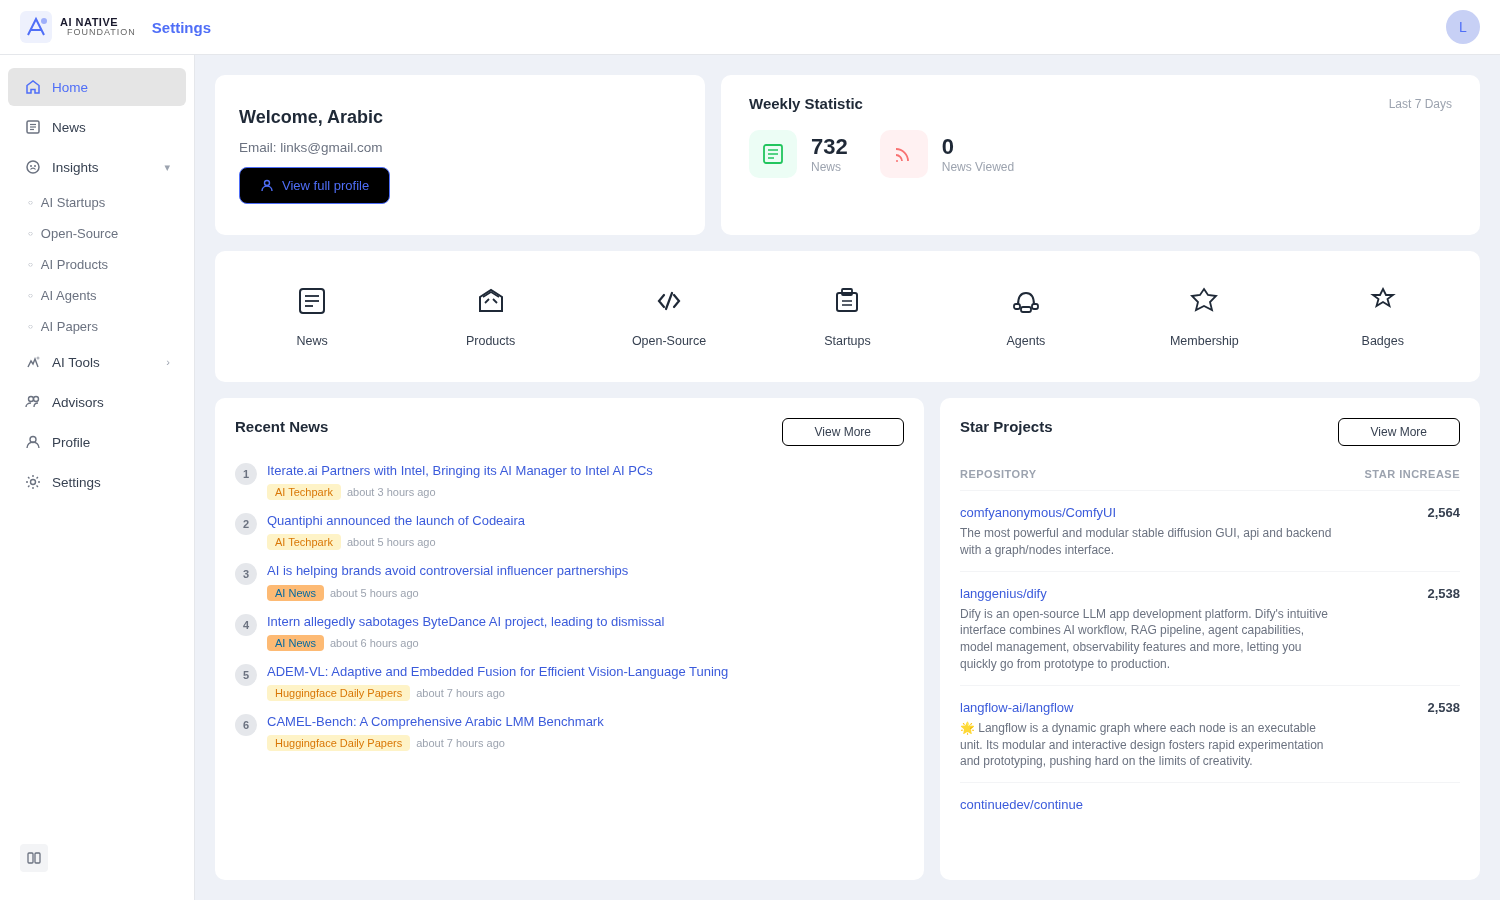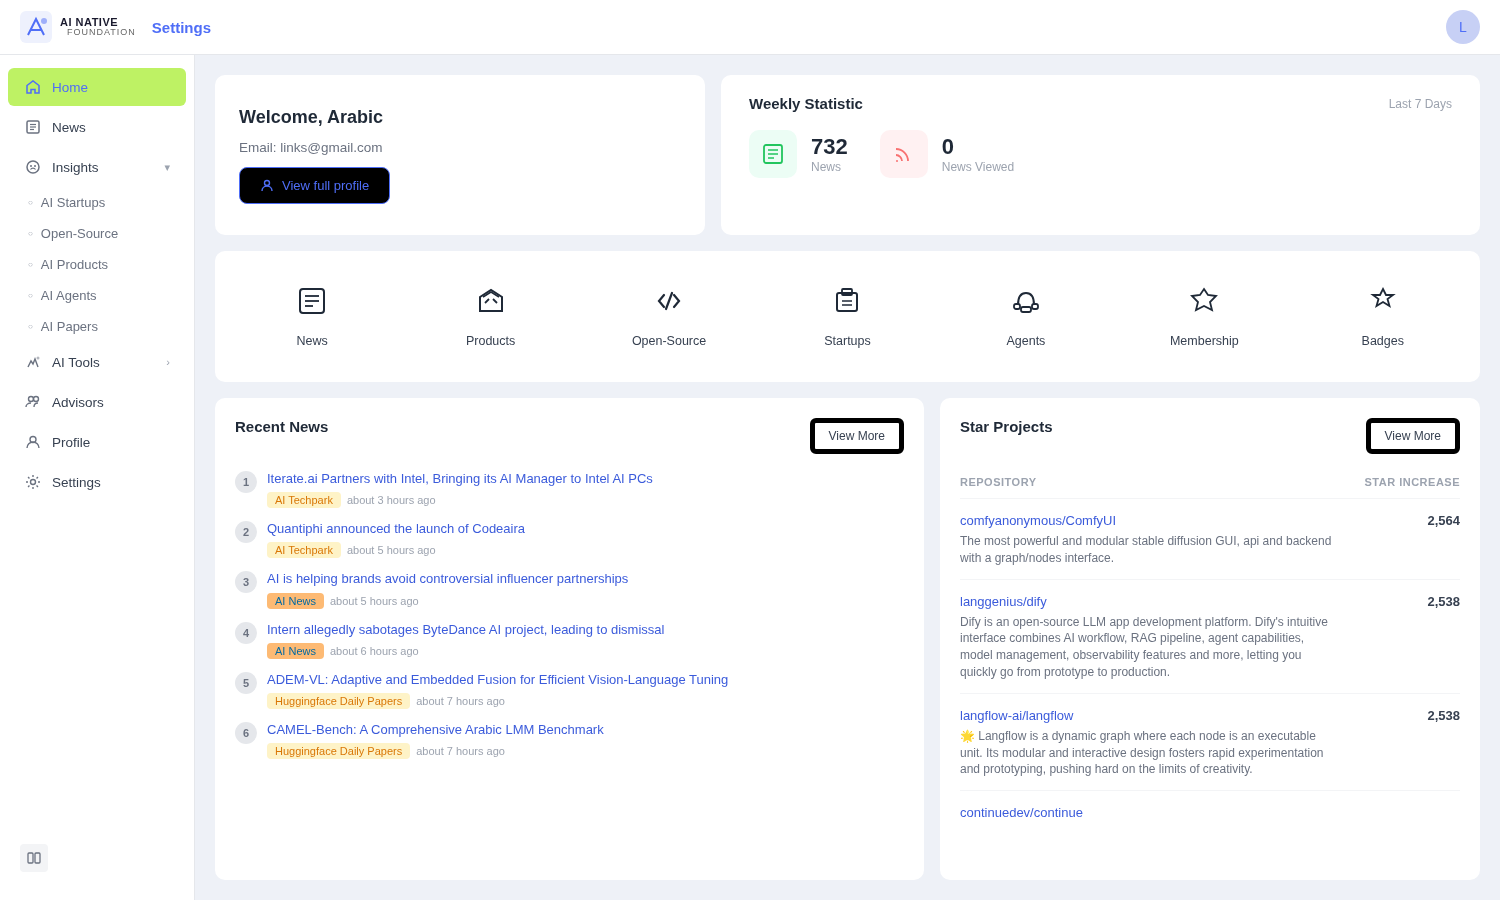--- a/index.html
+++ b/index.html
@@ -15,21 +15,21 @@
     .topbar-title { font-size: 15px; font-weight: 600; color: #4f6ef7; margin-left: 4px; }
     .topbar-spacer { flex: 1; }
     .avatar { width: 34px; height: 34px; border-radius: 50%; background: #c7d0f5; display: flex; align-items: center; justify-content: center; font-size: 14px; color: #4f6ef7; }
 
     
     .main-layout { display: flex; flex: 1; overflow: hidden; }
 
     
     .sidebar { width: 195px; background: white; border-right: 1px solid #e5e7eb; padding: 12px 0; display: flex; flex-direction: column; overflow-y: auto; flex-shrink: 0; }
     .sidebar-item { display: flex; align-items: center; gap: 10px; padding: 10px 16px; cursor: pointer; font-size: 13.5px; color: #374151; border-radius: 6px; margin: 1px 8px; }
-    .sidebar-item.active { background: #bef264; color: #4f6ef7; }
+    .sidebar-item.active { background: #e5e5e5; color: #4f6ef7; }
     .sidebar-item .si-icon { width: 18px; height: 18px; display: flex; align-items: center; justify-content: center; flex-shrink: 0; }
     .sidebar-item .si-label { flex: 1; }
     .sidebar-item .si-chevron { margin-left: auto; font-size: 11px; color: #9ca3af; }
     .sidebar-sub-item { display: flex; align-items: center; gap: 8px; padding: 7px 16px 7px 8px; cursor: pointer; font-size: 13px; color: #6b7280; border-radius: 6px; margin: 1px 8px 1px 20px; }
     .sidebar-sub-item::before { content: '○'; font-size: 8px; color: #9ca3af; }
     .toggle-btn { width: 28px; height: 28px; border-radius: 4px; background: #f3f4f6; border: none; cursor: pointer; display: flex; align-items: center; justify-content: center; margin: 8px 12px; }
 
     
     .content { flex: 1; overflow-y: auto; padding: 20px; display: flex; flex-direction: column; gap: 16px; }
 
@@ -57,21 +57,21 @@
     .qn-item { display: flex; flex-direction: column; align-items: center; gap: 10px; padding: 18px 8px; border-radius: 8px; cursor: pointer; }
     .qn-icon { font-size: 26px; color: #374151; }
     .qn-label { font-size: 12.5px; color: #374151; font-weight: 500; }
 
     
     .row3 { display: flex; gap: 16px; flex: 1; min-height: 0; }
     .news-card { background: white; border-radius: 10px; padding: 20px; flex: 1; min-width: 0; overflow: hidden; }
     .star-card { background: white; border-radius: 10px; padding: 20px; width: 540px; flex-shrink: 0; overflow: hidden; display: flex; flex-direction: column; }
     .card-header { display: flex; justify-content: space-between; align-items: flex-start; margin-bottom: 16px; }
     .card-title { font-size: 15px; font-weight: 600; color: #1f2937; }
-    .view-more-btn { padding: 6px 14px; border: 5px solid #000000; border-radius: 6px; font-size: 12px; color: #374151; cursor: pointer; background: white; }
+    .view-more-btn { padding: 6px 32px; border: 1px solid #000000; border-radius: 6px; font-size: 12px; color: #374151; cursor: pointer; background: white; }
 
     
     .news-list { display: flex; flex-direction: column; gap: 12px; }
     .news-item { display: flex; gap: 10px; align-items: flex-start; }
     .news-num { width: 22px; height: 22px; border-radius: 50%; background: #e5e7eb; display: flex; align-items: center; justify-content: center; font-size: 11px; color: #6b7280; font-weight: 600; flex-shrink: 0; margin-top: 1px; }
     .news-content { flex: 1; min-width: 0; }
     .news-title-link { font-size: 13px; color: #3b5bdb; text-decoration: none; line-height: 1.4; display: block; }
     .news-meta { display: flex; gap: 6px; align-items: center; margin-top: 4px; flex-wrap: wrap; }
     .tag { font-size: 11px; padding: 2px 8px; border-radius: 4px; font-weight: 500; }
     .tag-techpark { background: #fef3c7; color: #d97706; }

